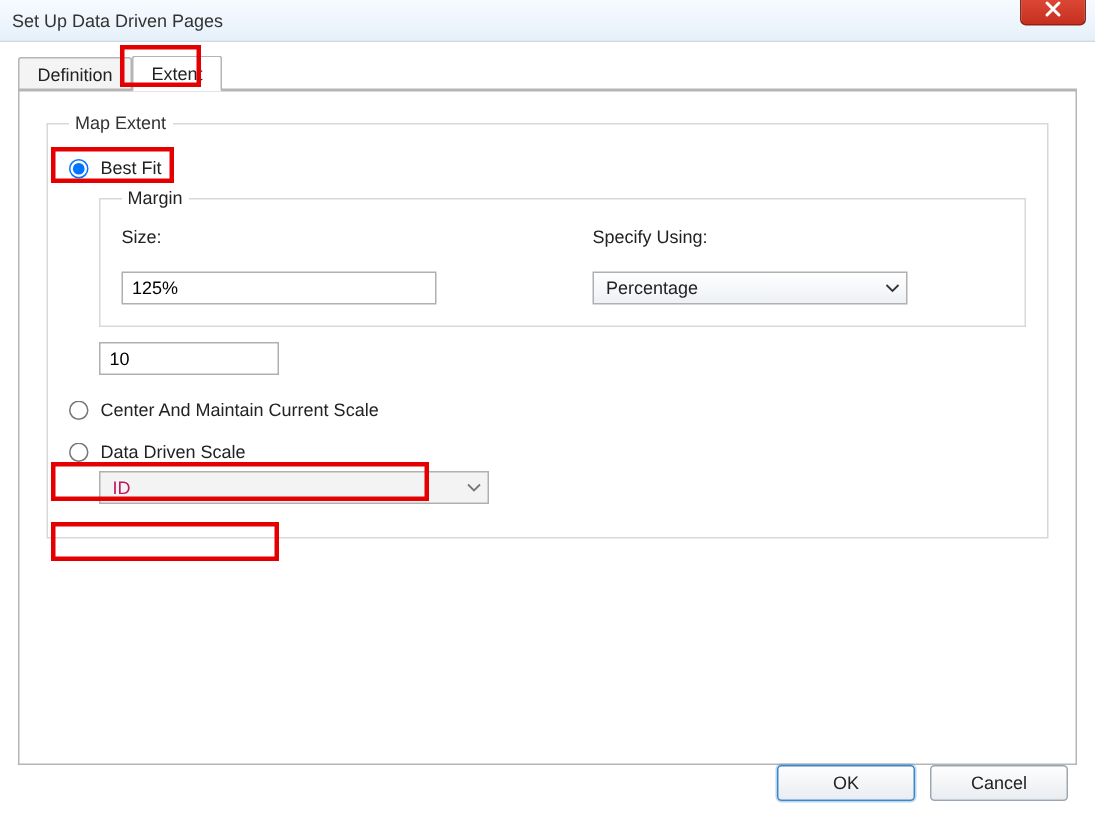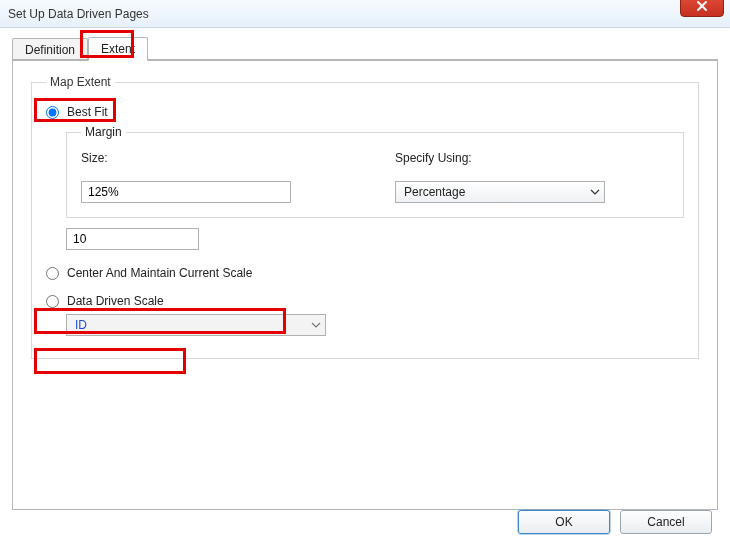--- a/index.html
+++ b/index.html
@@ -135,37 +135,37 @@
     .col { flex: 1; display: flex; flex-direction: column; gap: 16px; }
     .field-label { font-size: 12px; }
 
     input.text {
       height: 22px;
       border: 1px solid #b0b0b0;
       padding: 2px 6px;
       font-size: 12px;
       background: #fff;
     }
-    input.text.narrow { width: 133px; }
+    input.text.narrow { width: 120px; }
     input.text.wide { width: 210px; }
 
     .select {
       height: 22px;
       border: 1px solid #b0b0b0;
       background: linear-gradient(#ffffff, #eef1f5);
       display: flex;
       align-items: center;
       justify-content: space-between;
       padding: 0 4px 0 8px;
       font-size: 12px;
       cursor: pointer;
       width: 210px;
     }
     .select.disabled {
-      color: #1d4ed8;
+      color: #be185d;
       background: #f3f3f3;
       cursor: default;
     }
     .select.wide { width: 260px; }
     .select .chev { width: 10px; height: 10px; }
 
     .round-block {
       margin: 10px 0 14px 20px;
       display: flex;
       flex-direction: column;

